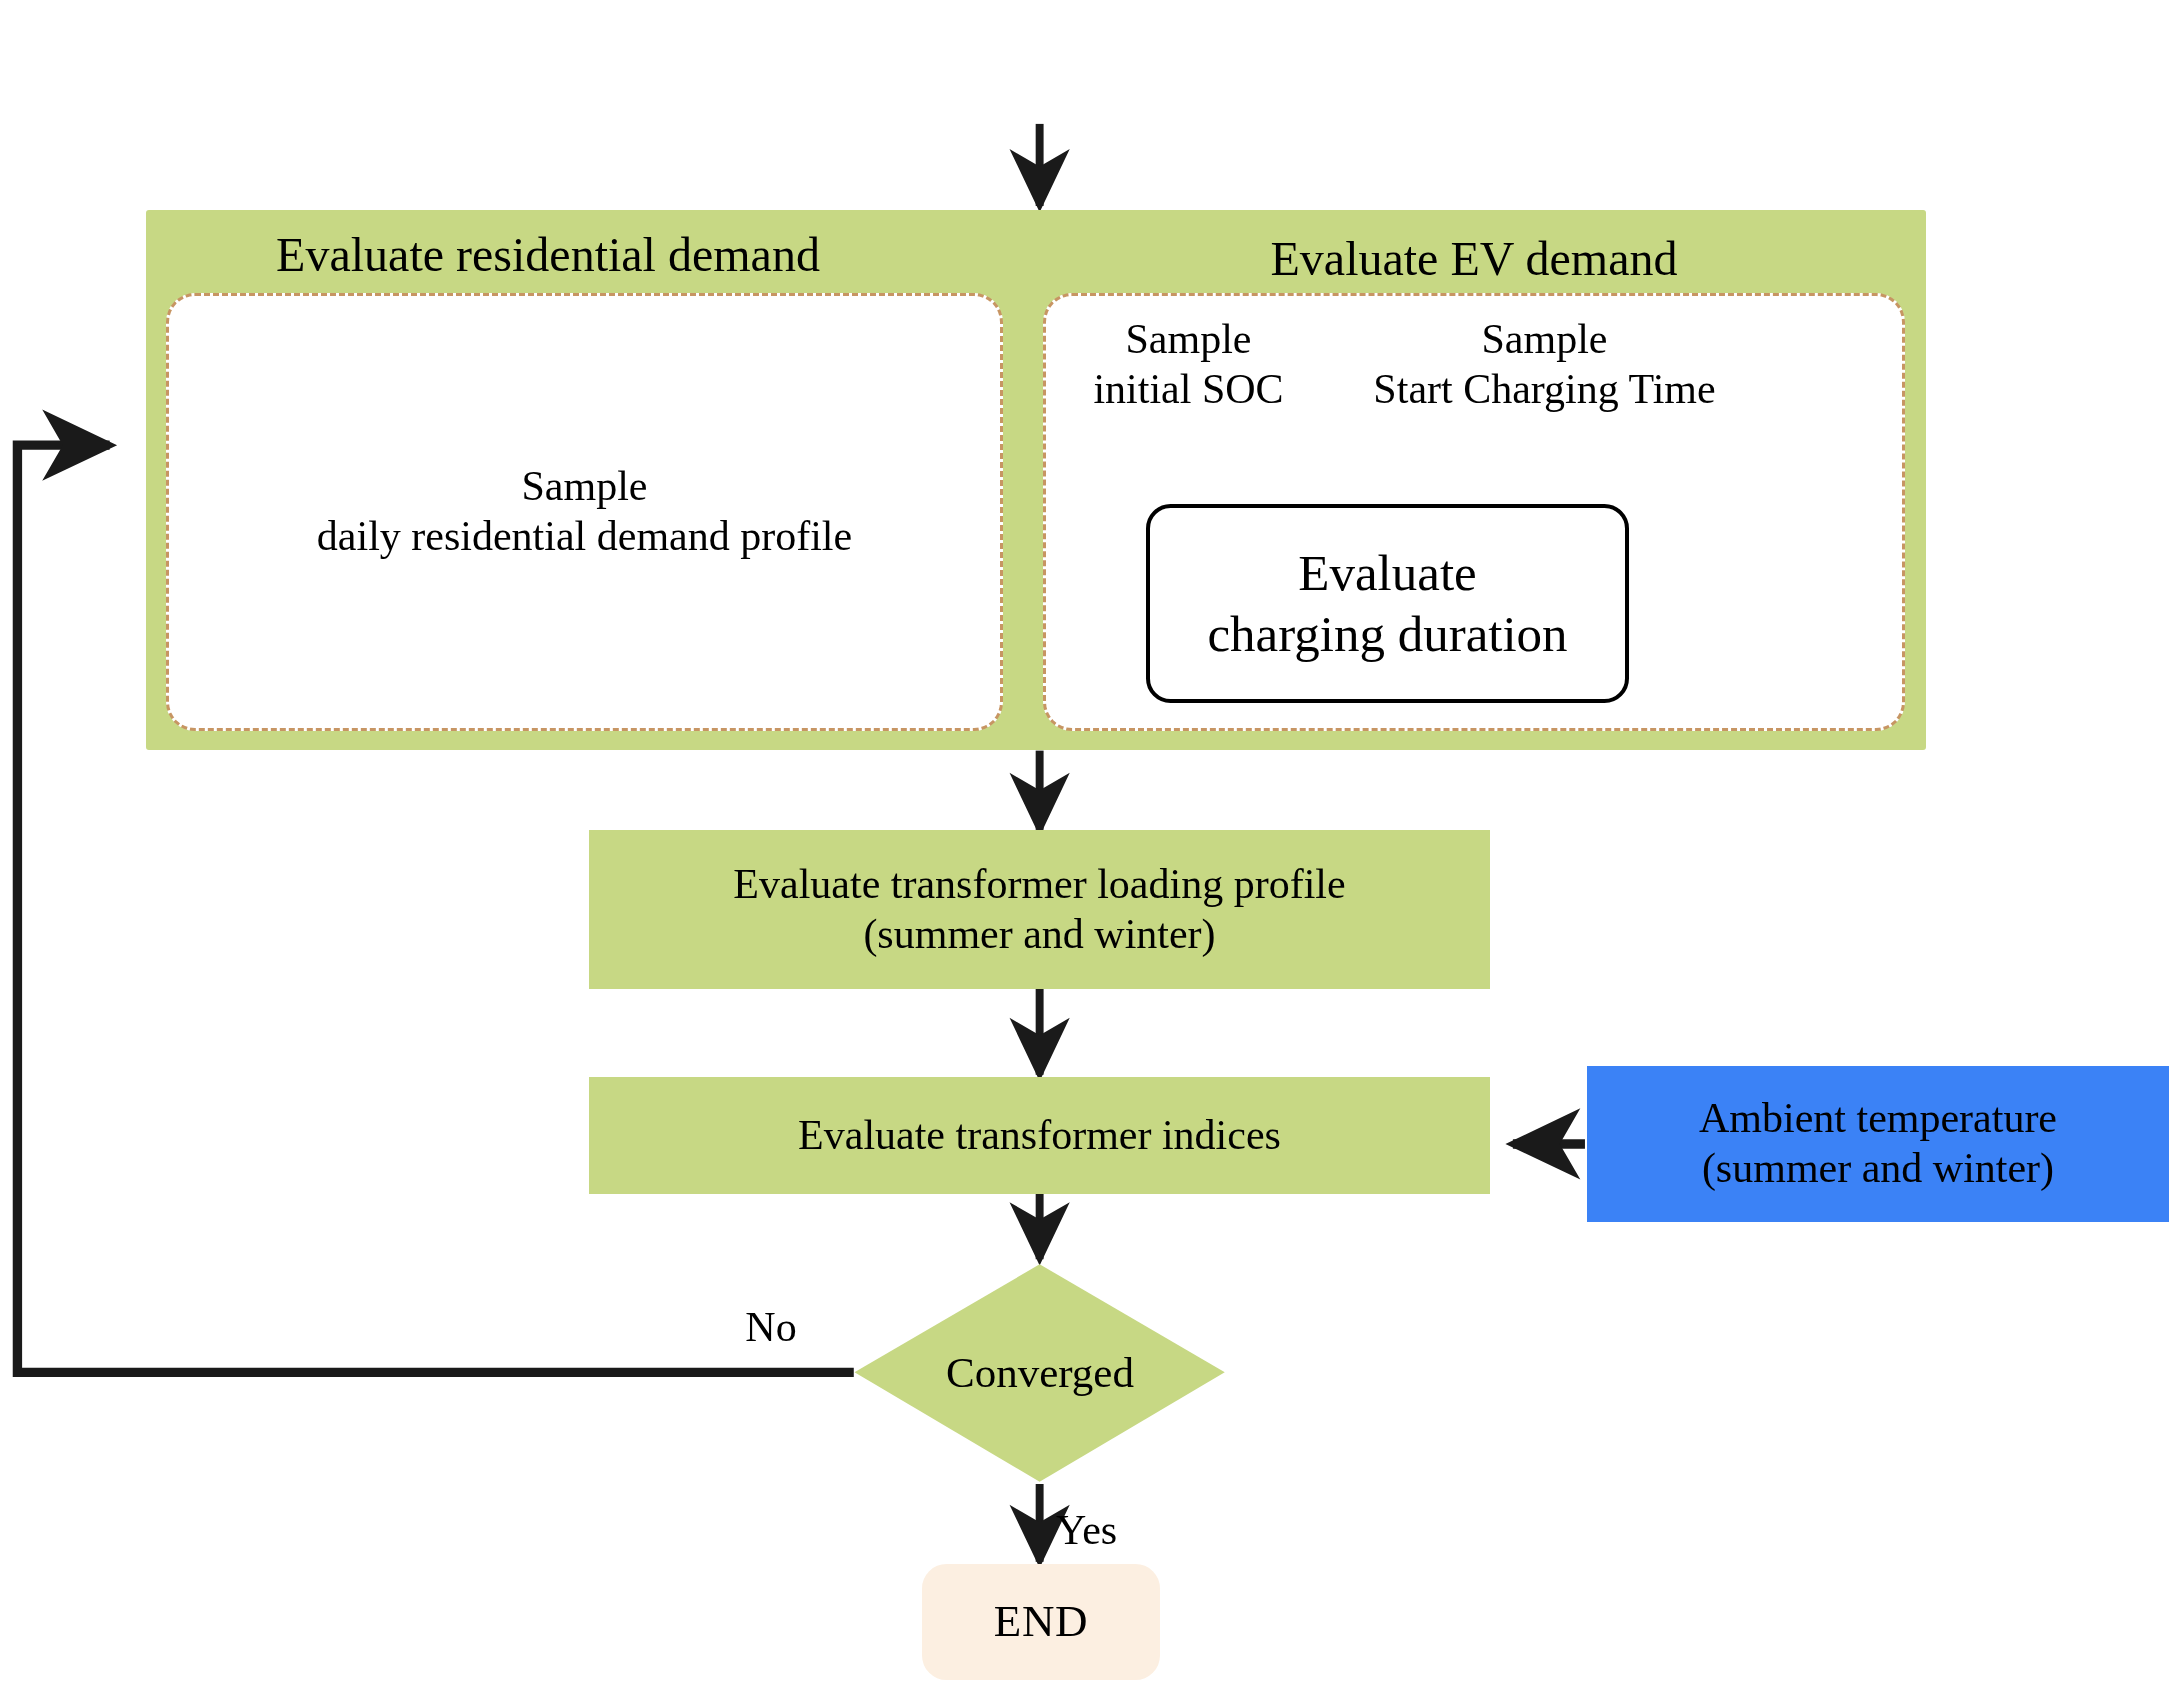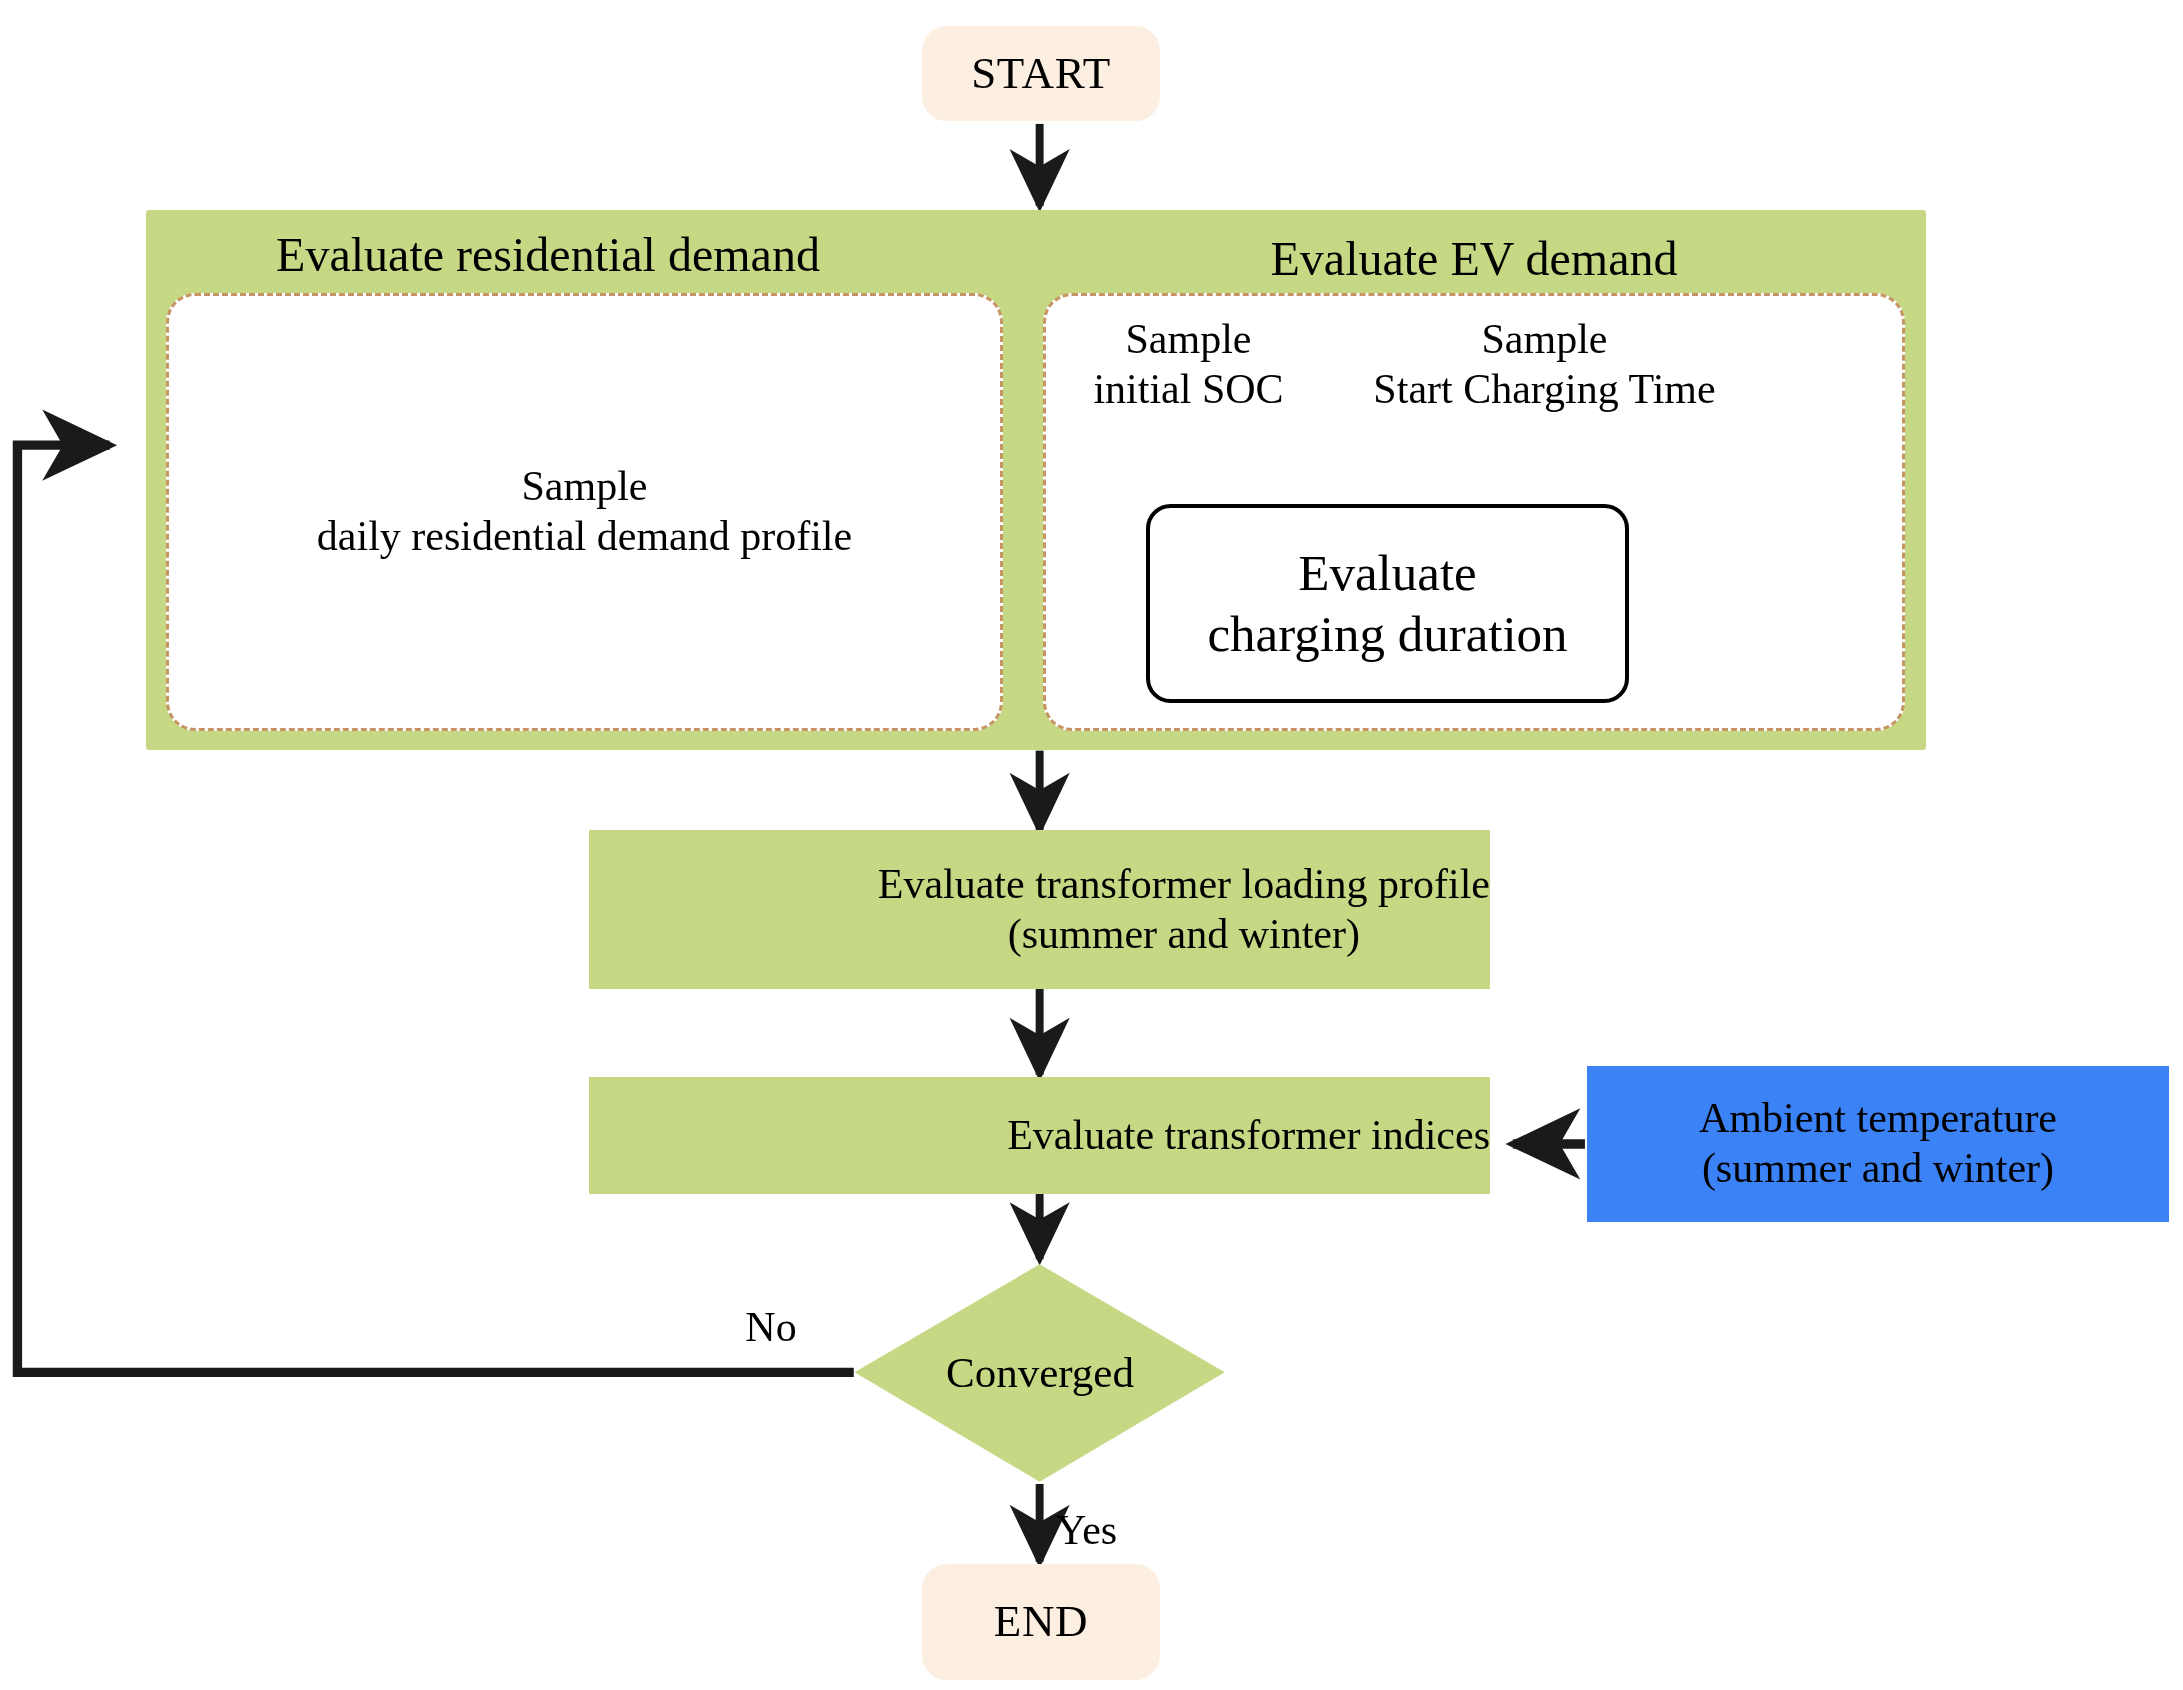--- a/index.html
+++ b/index.html
@@ -67,21 +67,20 @@
   .proc-round {
     background: #ffffff;
     border: 4.3px solid #000000;
     border-radius: 24.5px;
     font-size: 51px;
   }
   
   .proc-green {
     background: #C7D884;
     font-size: 42px;
-    justify-content: flex-end;
   }
   
   .proc-peach {
     background: #3b82f6;
     font-size: 42px;
   }
   
   .diamond-label {
     font-size: 43px;
     background: transparent;
@@ -118,23 +117,20 @@
 
     <line x1="2200" y1="1588" x2="2100" y2="1588" stroke="#1a1a1a" stroke-width="13" marker-end="url(#arrowhead)"></line>
 
     <line x1="1443" y1="1656" x2="1443" y2="1748" stroke="#1a1a1a" stroke-width="11" marker-end="url(#arrowhead)"></line>
 
     <line x1="1443" y1="2060" x2="1443" y2="2168" stroke="#1a1a1a" stroke-width="11" marker-end="url(#arrowhead)"></line>
 
     <polyline points="1185,1905 24,1905 24,618 152,618" fill="none" stroke="#1a1a1a" stroke-width="13" marker-end="url(#arrowhead)"></polyline>
   </svg>
 
-  <div class="node terminal" style="left:922px; top:26px; width:238px; height:95px;">
-    <span>START</span>
-  </div>
 
   <div class="node green-band" style="left:146px; top:210px; width:1780px; height:540px;"></div>
 
   <div class="node group-title" style="left:166px; top:222px; width:764px; height:66px;">
     <span>Evaluate residential demand</span>
   </div>
 
   <div class="node group-title" style="left:1043px; top:222px; width:862px; height:66px;align-items:flex-end;">
     <span>Evaluate EV demand</span>
   </div>

